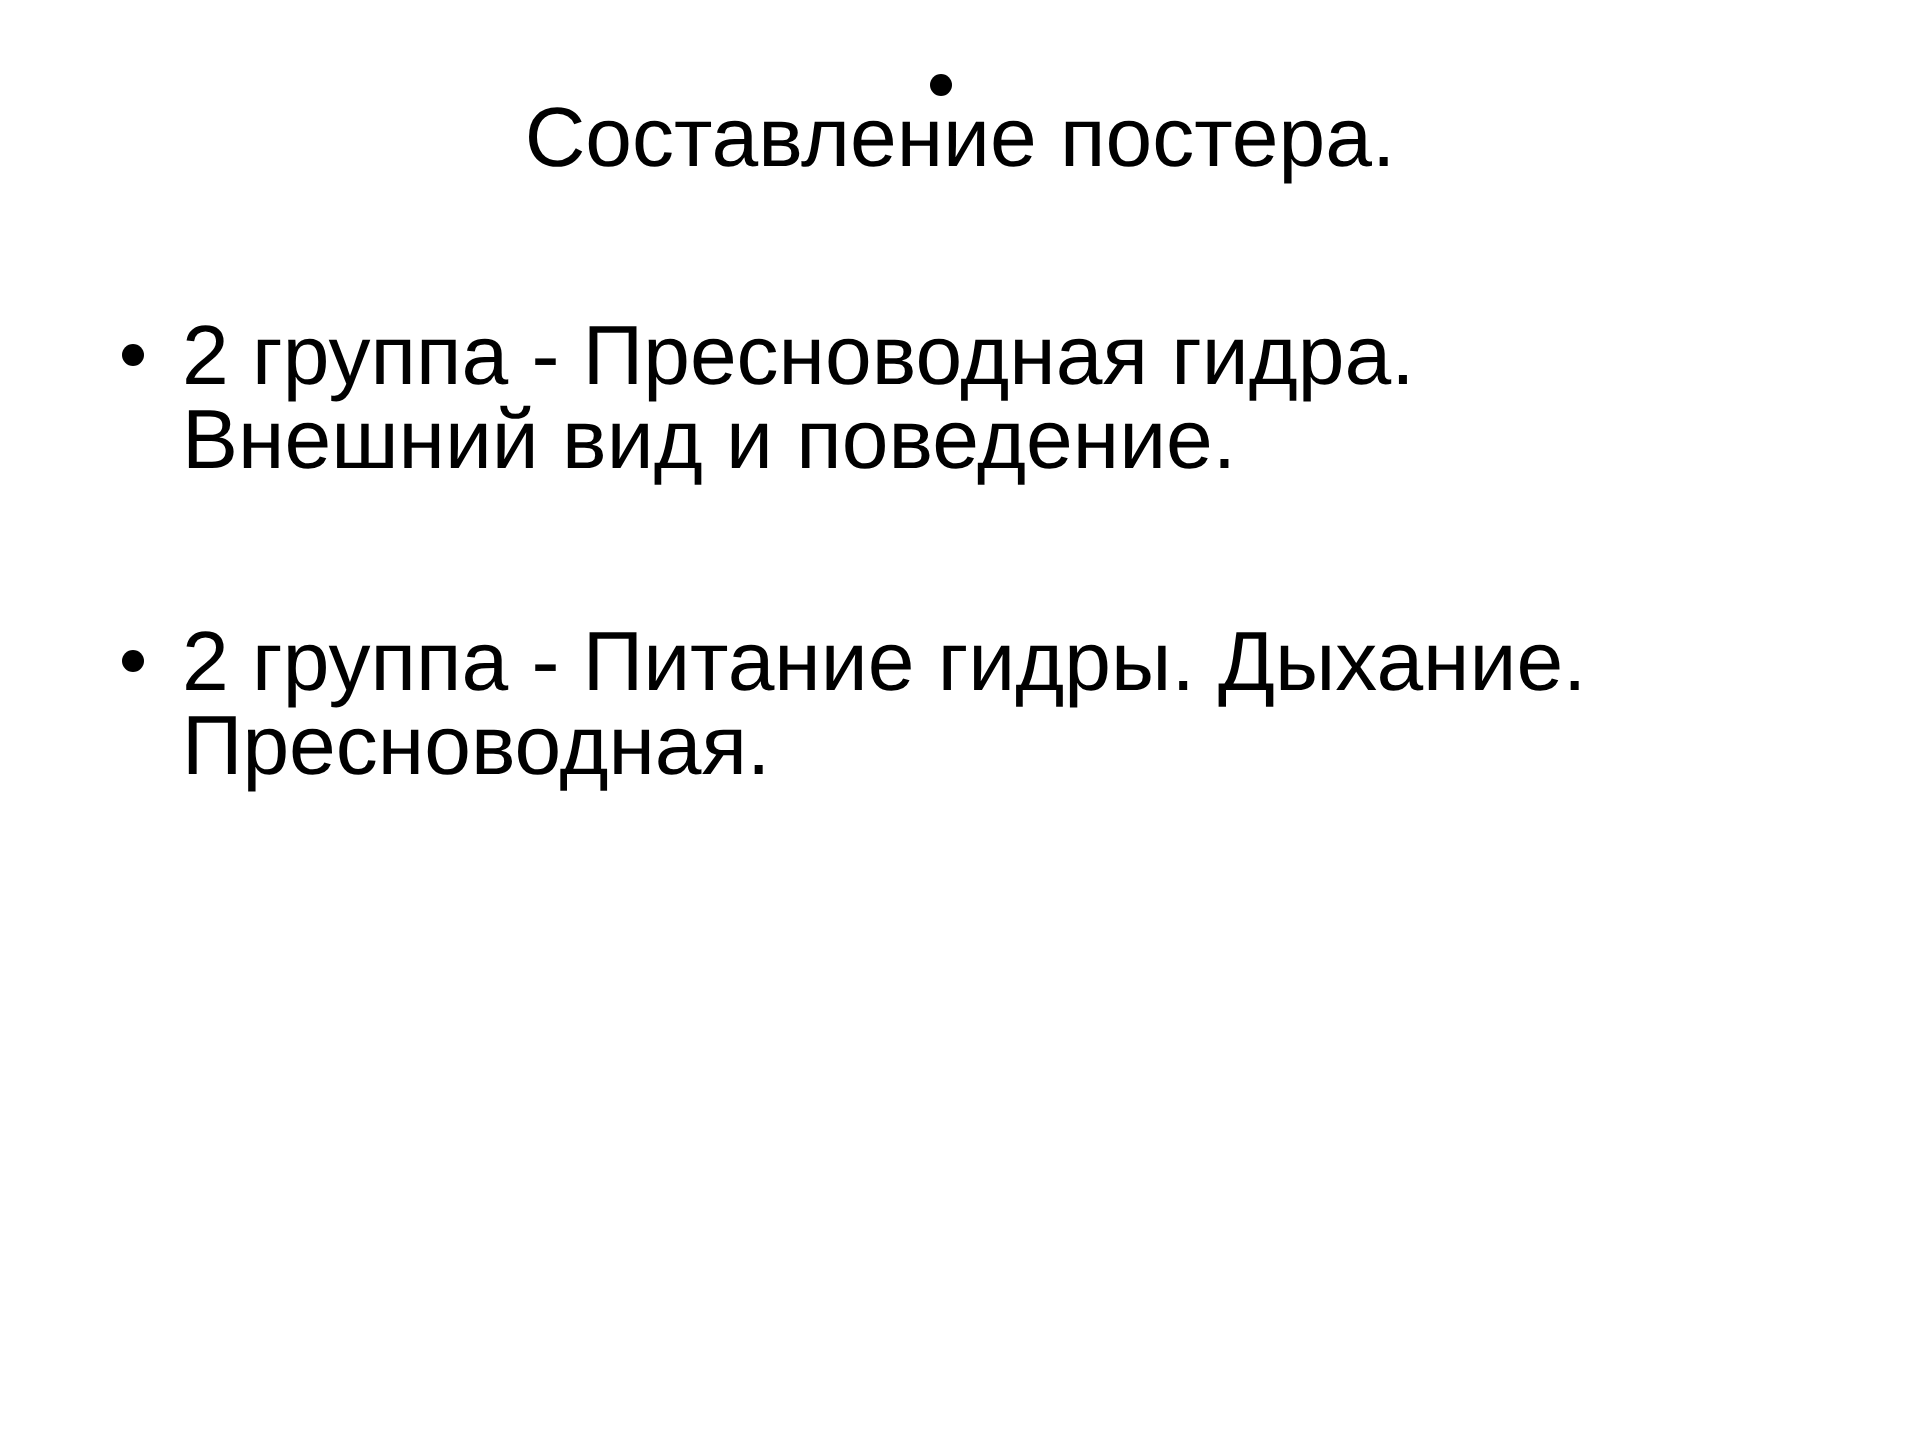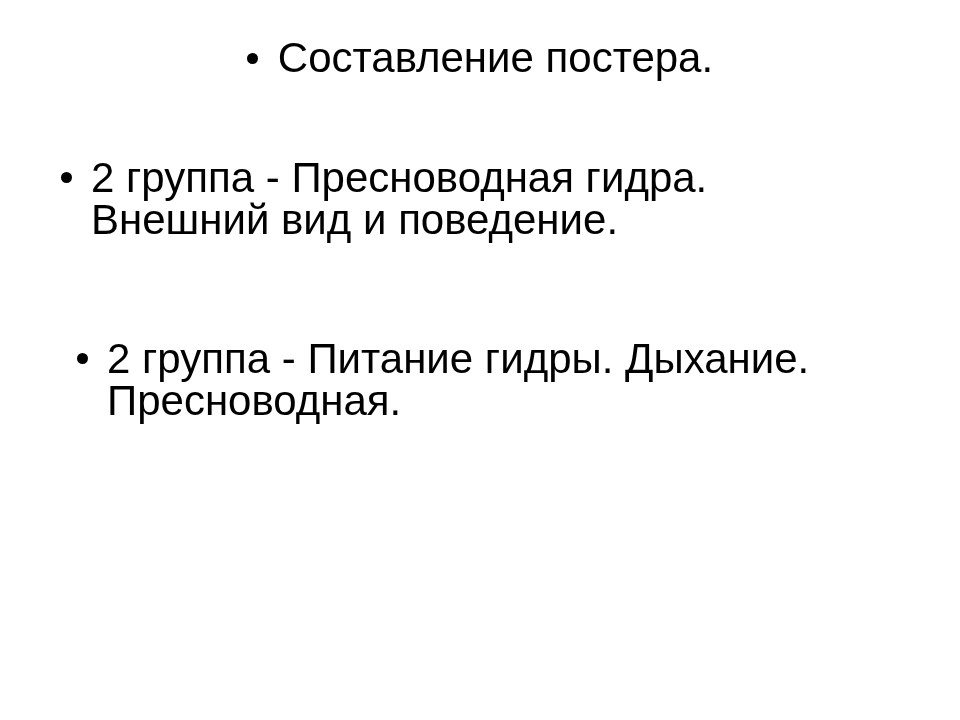--- a/index.html
+++ b/index.html
@@ -20,20 +20,21 @@
     position: absolute;
     top: 37px;
     left: 0;
     width: 960px;
     display: flex;
     justify-content: center;
     align-items: center;
     font-size: 42px;
     line-height: 42px;
     white-space: nowrap;
+    flex-direction: column;
   }
   .title-row .dot {
     margin-right: 20px;
   }
   .dot {
     display: inline-block;
     width: 11px;
     height: 11px;
     border-radius: 50%;
     background: #000000;
@@ -48,21 +49,21 @@
   }
   .bullet-item .dot {
     position: absolute;
     left: -30px;
     top: 15px;
   }
   .bullet-item .line {
     white-space: nowrap;
   }
   .item-1 { top: 157px; }
-  .item-2 { top: 338px; margin-left: 16px; }
+  .item-2 { top: 310px; }
 </style>
 </head>
 <body>
 
 <div class="slide">
 
   <div class="title-row">
     <span class="dot"></span>
     <span>Составление постера.</span>
   </div>

